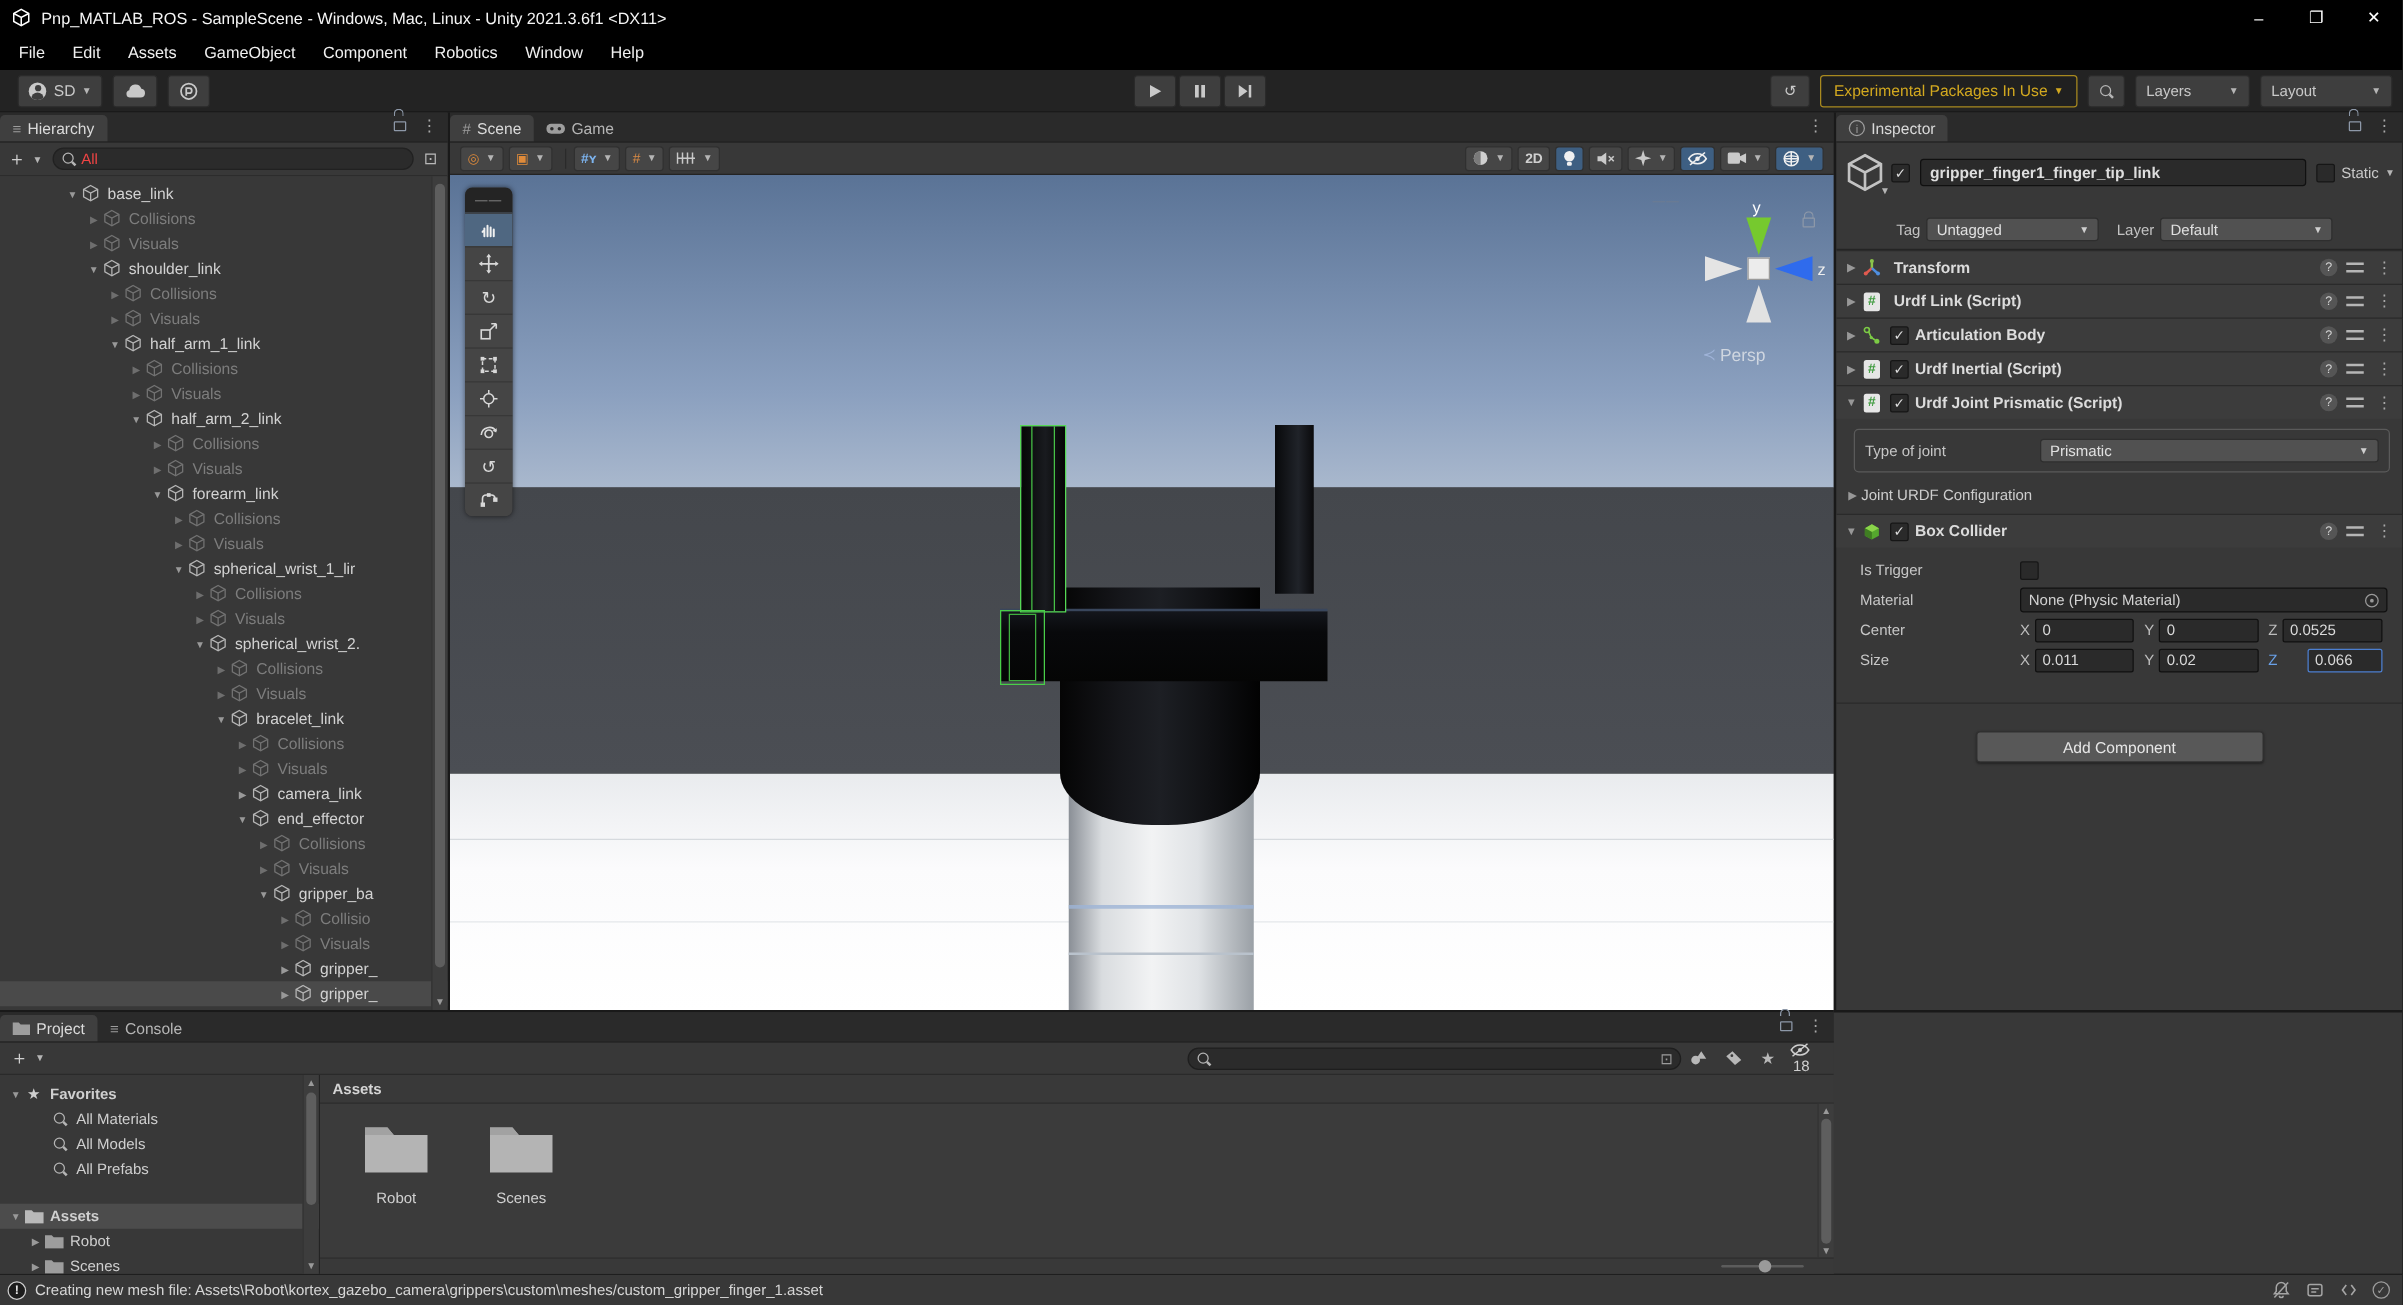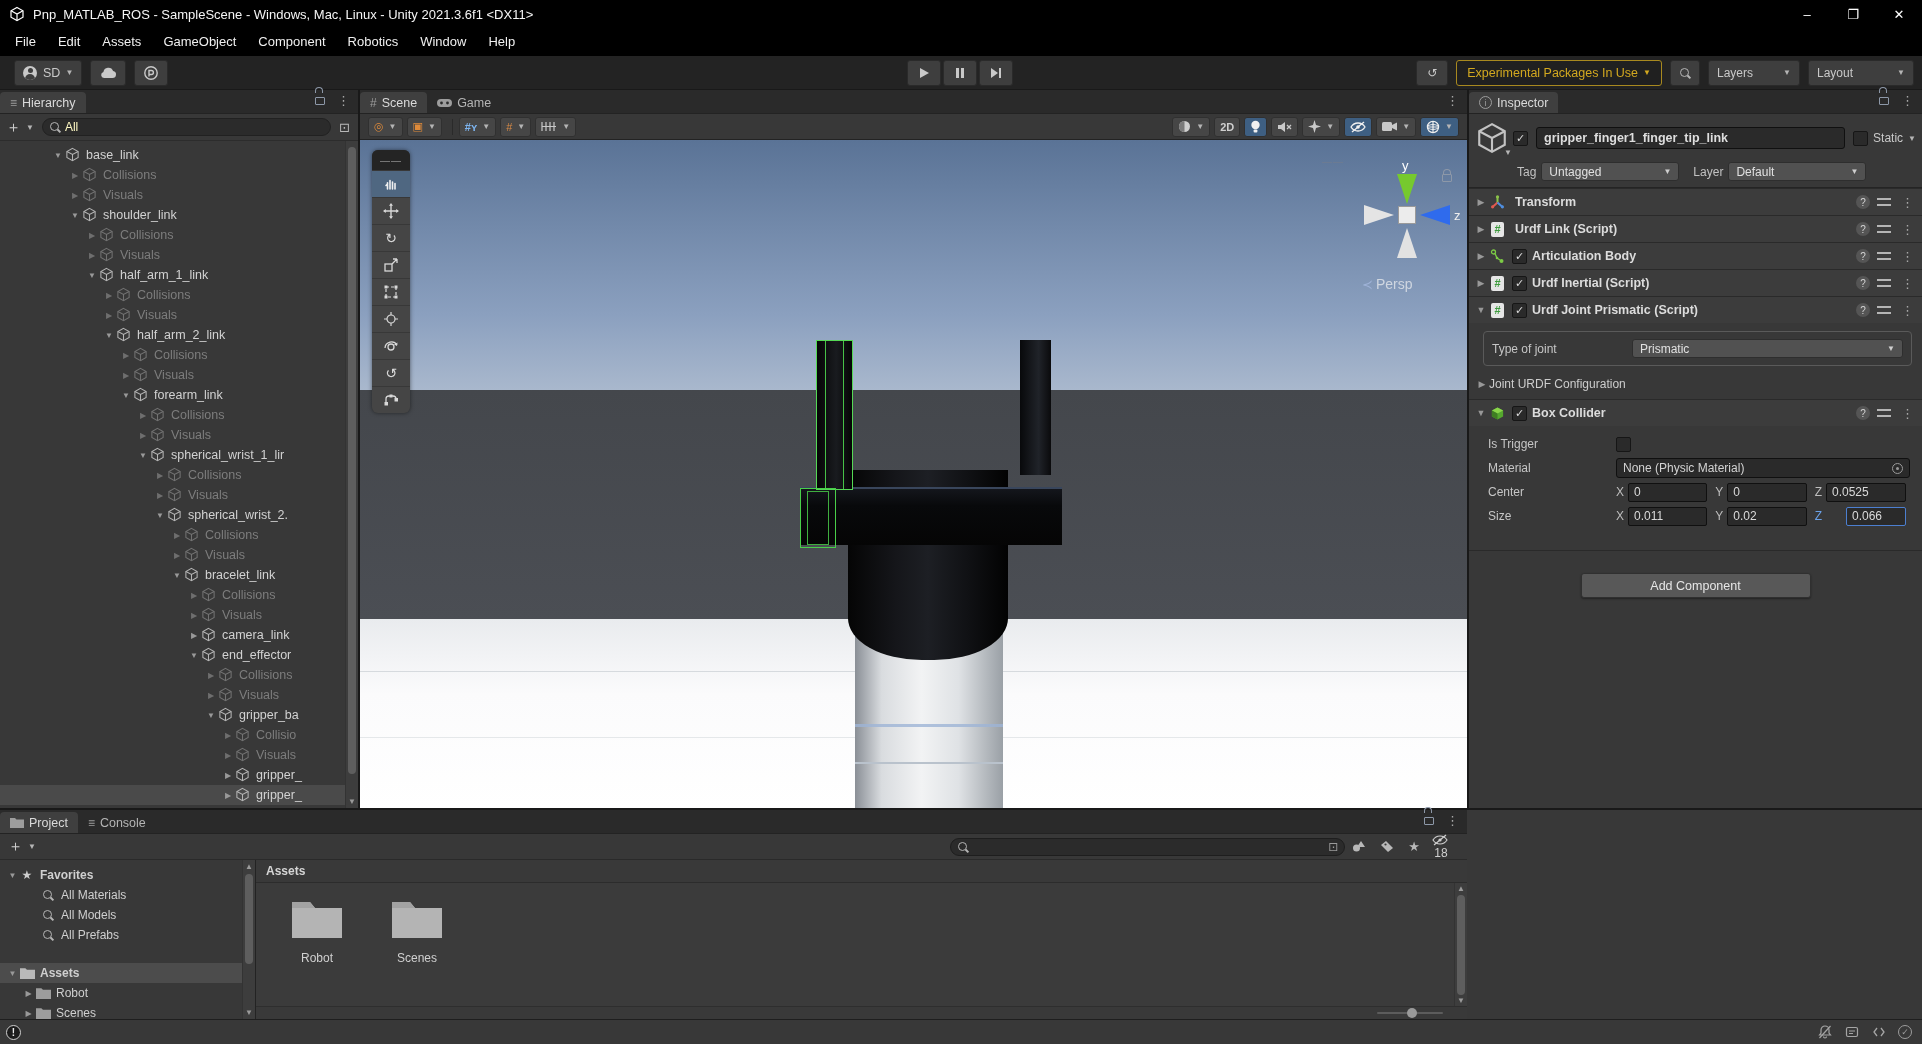--- a/index.html
+++ b/index.html
@@ -44,21 +44,21 @@
   .tab { height:21px; display:flex; align-items:center; padding:0 10px; font-size:12.5px; color:#b5b5b5; border-radius:4px 4px 0 0; }
   .tab.active { background:#3f3f3f; color:#dadada; }
   .tab .t-icon { margin-right:5px; color:#9d9d9d; font-size:12px; }
   .panel-corner { position:absolute; right:4px; top:3px; display:flex; align-items:center; color:#a5a5a5; }
   .kebab { font-size:13px; color:#a8a8a8; padding:0 4px; }
 
   
   .hierarchy { width:360px; background:#383838; border-right:2px solid #191919; display:flex; flex-direction:column; }
   .h-toolbar { height:27px; background:#383838; border-bottom:1px solid #2c2c2c; display:flex; align-items:center; padding:0 6px; }
   .plus-btn { color:#cfcfcf; font-size:15px; display:flex; align-items:center; }
-  .searchbox { flex:1; height:18px; background:#2b2b2b; border:1px solid #212121; border-radius:9px; margin:0 6px 0 8px; display:flex; align-items:center; padding:0 6px; color:#fef9c3; }
+  .searchbox { flex:1; height:18px; background:#2b2b2b; border:1px solid #212121; border-radius:9px; margin:0 6px 0 8px; display:flex; align-items:center; padding:0 6px; color:#ef4444; }
   .searchbox .txt { margin-left:4px; font-size:12px; }
   .h-tree { position:relative; flex:1; overflow:hidden; background:#383838; padding-top:4px; }
   .h-row { height:20px; display:flex; align-items:center; white-space:nowrap; overflow:hidden; color:#d2d2d2; }
   .h-row.dim { color:#7d7d7d; }
   .h-row.selected { background:#4a4a4a; }
   .h-row .tri { width:14px; font-size:8px; color:#999; flex:0 0 auto; text-align:center; }
   .h-row.dim .tri { color:#6e6e6e; }
   .h-row .cube { width:16px; height:16px; margin-right:5px; flex:0 0 auto; color:#b5b5b5; }
   .h-row.dim .cube { color:#727272; }
   .h-row .lbl { font-size:12.5px; }
@@ -119,21 +119,21 @@
   
   .inspector { width:455px; background:#383838; border-left:2px solid #191919; display:flex; flex-direction:column; }
   .insp-body { flex:1; overflow:hidden; }
   .insp-header { padding:7px 6px 6px 6px; border-bottom:1px solid #242424; }
   .insp-row1 { display:flex; align-items:center; }
   .big-cube { width:34px; height:34px; color:#c3c3c3; position:relative; margin-right:4px; flex:0 0 auto; }
   .big-cube .mini-caret { position:absolute; bottom:-2px; right:-3px; font-size:8px; color:#b5b5b5; }
   .checkbox { width:15px; height:15px; background:#2a2a2a; border:1px solid #161616; border-radius:2px; display:flex; align-items:center; justify-content:center; color:#dcdcdc; font-size:11px; flex:0 0 auto; }
   .name-field { flex:1; height:22px; background:#2a2a2a; border:1px solid #101010; border-radius:3px; margin:0 8px; display:flex; align-items:center; padding:0 7px; font-weight:bold; font-size:12.5px; color:#dedede; }
   .static-wrap { display:flex; align-items:center; color:#c9c9c9; }
-  .insp-row2 { display:flex; align-items:center; margin-top:7px; padding-left:42px; }
+  .insp-row2 { display:flex; align-items:center; margin-top:19px; padding-left:42px; }
   .mini-label { color:#c2c2c2; margin-right:5px; font-size:12px; }
   .dropdown { background:#515151; border:1px solid #2e2e2e; border-radius:3px; height:19px; display:flex; align-items:center; padding:0 7px; color:#e0e0e0; font-size:12px; }
   .dd-tag { width:138px; margin-right:14px; }
   .dd-layer { width:138px; }
   .dropdown .caret { margin-left:auto; color:#cfcfcf; }
   .comp-header { height:27px; display:flex; align-items:center; border-top:1px solid #2a2a2a; background:#3c3c3c; padding:0 4px; }
   .comp-header .tri { width:16px; text-align:center; font-size:9px; color:#989898; }
   .comp-header .c-icon { width:17px; height:17px; margin-right:4px; display:flex; align-items:center; justify-content:center; }
   .comp-header .c-name { font-weight:bold; font-size:12.5px; color:#dcdcdc; margin-left:5px; }
   .comp-header .right { margin-left:auto; display:flex; align-items:center; color:#b5b5b5; }
@@ -1103,20 +1103,21 @@
               </div>
           </div>
         </div>
       </div>
     </div>
     <div style="flex:1;background:#383838;border-top:2px solid #191919;"></div>
   </div>
 
   <div class="statusbar">
     <span class="status-icon">!</span>
+    <span class="status-text">Creating new mesh file: Assets\Robot\kortex_gazebo_camera\grippers\custom\meshes/custom_gripper_finger_1.asset</span>
     <div class="status-right">
       <span class="sb-ic">
         <svg width="14" height="14" viewBox="0 0 14 14">
             <path d="M7 1a4 4 0 0 1 4 4v3l1.5 2h-11L3 8V5a4 4 0 0 1 4-4Z" fill="none" stroke="#a5a5a5" stroke-width="1.2"></path>
             <path d="M5.5 11.5a1.5 1.5 0 0 0 3 0" stroke="#a5a5a5" stroke-width="1.2" fill="none"></path>
             <path d="M1.5 13 12.5 1" stroke="#a5a5a5" stroke-width="1.2"></path>
           </svg>
       </span>
       <span class="sb-ic">
         <svg width="14" height="14" viewBox="0 0 14 14">

